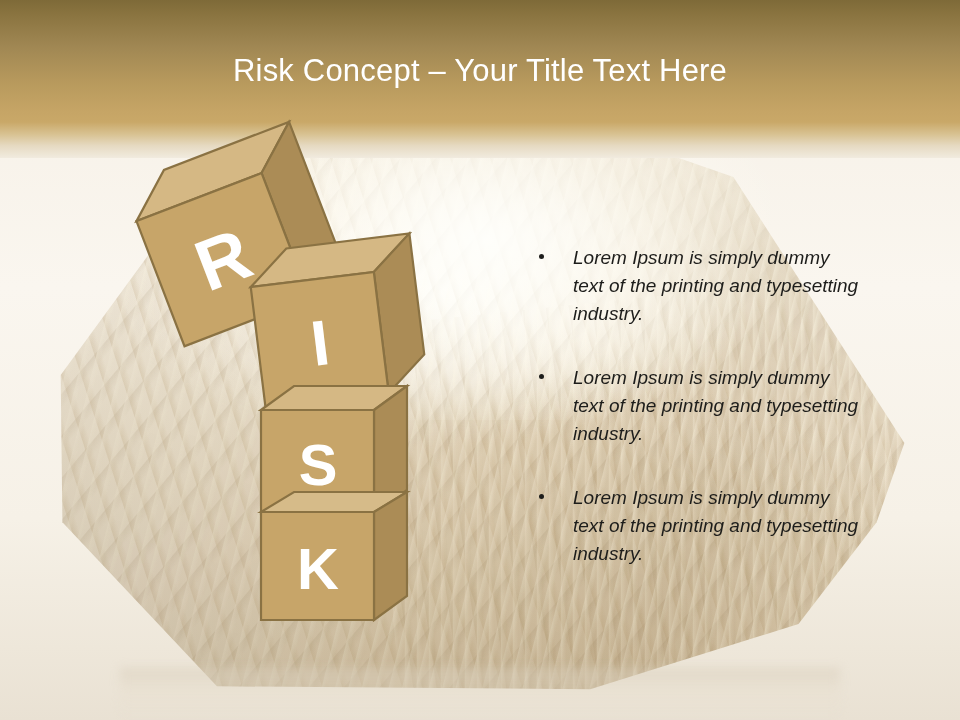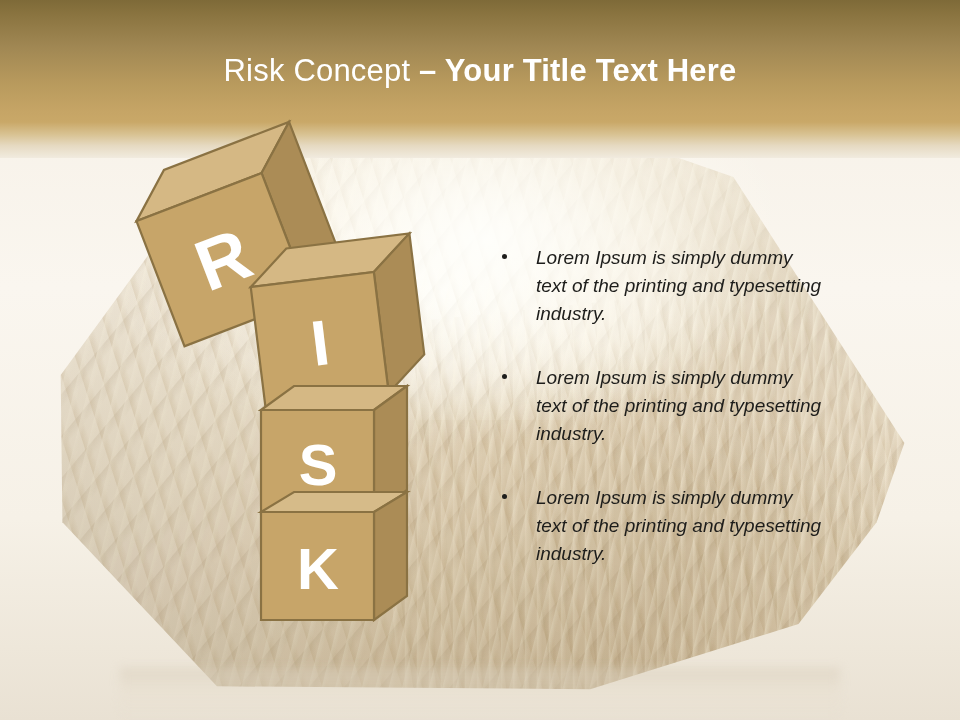--- a/index.html
+++ b/index.html
@@ -178,40 +178,40 @@
     top: 54px;
     width: 960px;
     text-align: center;
     color: #ffffff;
     font-size: 31px;
     line-height: 34px;
     letter-spacing: 0.2px;
     white-space: nowrap;
   }
   .title-strong { font-weight: 400; }
-  .title-rest   { font-weight: 700; }
+  .title-rest   { font-weight: 400; }
 
   
   .cube {
     position: absolute;
     width: 0;
     height: 0;
   }
   .cube svg { display: block; overflow: visible; }
   .cube-letter {
     fill: #ffffff;
     font-family: "Liberation Sans", sans-serif;
     font-weight: 700;
     text-anchor: middle;
   }
 
   
   .bullets {
     position: absolute;
-    left: 496px;
+    left: 533px;
     top: 244px;
     width: 330px;
   }
   .bullet-item {
     position: relative;
     padding-left: 40px;
     margin-bottom: 36px;
     color: #1d1d1b;
     font-size: 19px;
     line-height: 28px;

